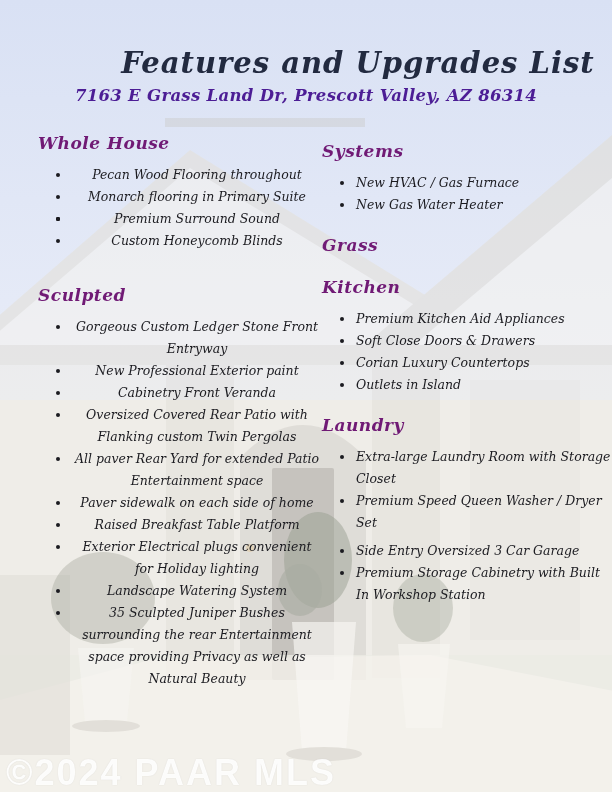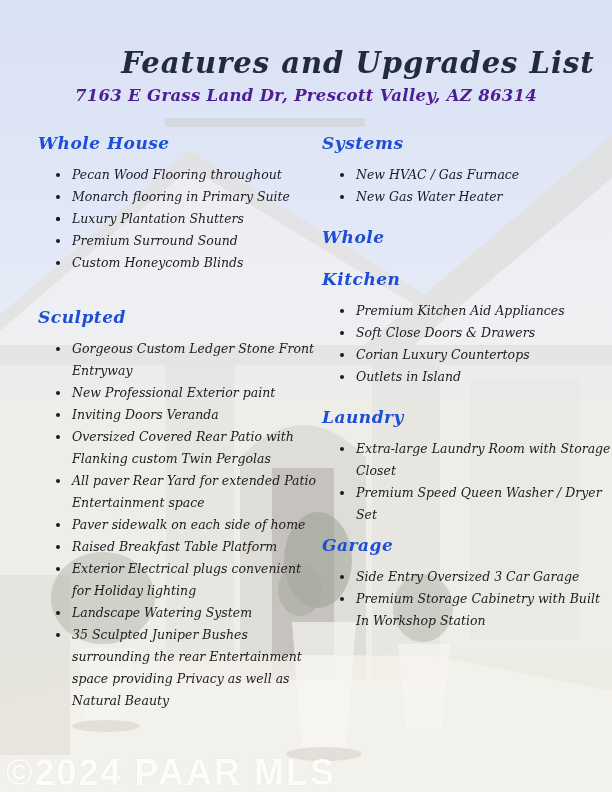--- a/index.html
+++ b/index.html
@@ -46,44 +46,44 @@
   }
 
   .cols {
     position: absolute;
     top: 130px;
     left: 38px;
     right: 14px;
     display: flex;
   }
   .col-left  { width: 284px; flex: 0 0 284px; }
-  .col-right { width: 276px; flex: 0 0 276px; }
+  .col-right { width: 276px; flex: 0 0 276px; margin-top: 8px; }
 
   .section-heading {
     margin: 0 0 8px 0;
     font-size: 17px;
     line-height: 26px;
     font-style: italic;
     font-weight: bold;
     letter-spacing: .5px;
-    color: #1d4ed8;
+    color: #701a75;
   }
   .col-left  .section + .section { margin-top: 30px; }
   .col-right .section + .section { margin-top: 16px; }
   .col-right .section:nth-of-type(5) { margin-top: 6px; }
 
   ul.items { list-style: none; margin: 0; padding: 0 0 0 34px; }
   .item {
     position: relative;
     font-style: italic;
     font-size: 12.5px;
     line-height: 22px;
     color: #1b1b20;
   }
-  .col-left  .item { width: 250px; }
+  .col-left  .item { width: 250px; text-align: center; }
   .col-right .item { width: 258px; }
   .dot {
     position: absolute;
     left: -16px;
     top: 9px;
     width: 4px;
     height: 4px;
     border-radius: 50%;
     background: #1b1b20;
   }
@@ -165,36 +165,36 @@
       <div class="col col-left" id="col-left">
   <section class="section">
     <h3 class="section-heading">Whole House</h3>
     <ul class="items">
   <li class="item"><span class="dot"></span><span class="item-text">Pecan Wood Flooring throughout</span></li>
 
   <li class="item"><span class="dot"></span><span class="item-text">Monarch flooring in Primary Suite</span></li>
 
   <li class="item"><span class="dot"></span></li>
 
-  <li class="item"><span class="dot"></span><span class="item-text">Luxury Plantation Shutters</span></li>
+  <li class="item"><span class="dot"></span></li>
 
   <li class="item"><span class="dot"></span><span class="item-text">Premium Surround Sound</span></li>
 
   <li class="item"><span class="dot"></span><span class="item-text">Custom Honeycomb Blinds</span></li>
 </ul>
   </section>
 
   <section class="section">
     <h3 class="section-heading">Sculpted</h3>
     <ul class="items">
   <li class="item"><span class="dot"></span><span class="item-text">Gorgeous Custom Ledger Stone Front Entryway</span></li>
 
   <li class="item"><span class="dot"></span><span class="item-text">New Professional Exterior paint</span></li>
 
-  <li class="item"><span class="dot"></span><span class="item-text">Inviting Doors Veranda</span></li>
+  <li class="item"><span class="dot"></span><span class="item-text">Cabinetry Front Veranda</span></li>
 
   <li class="item"><span class="dot"></span><span class="item-text">Oversized Covered Rear Patio with Flanking custom Twin Pergolas</span></li>
 
   <li class="item"><span class="dot"></span><span class="item-text">All paver Rear Yard for extended Patio Entertainment space</span></li>
 
   <li class="item"><span class="dot"></span><span class="item-text">Paver sidewalk on each side of home</span></li>
 
   <li class="item"><span class="dot"></span><span class="item-text">Raised Breakfast Table Platform</span></li>
 
   <li class="item"><span class="dot"></span><span class="item-text">Exterior Electrical plugs convenient for Holiday lighting</span></li>
@@ -209,21 +209,21 @@
   <section class="section">
     <h3 class="section-heading">Systems</h3>
     <ul class="items">
   <li class="item"><span class="dot"></span><span class="item-text">New HVAC / Gas Furnace</span></li>
 
   <li class="item"><span class="dot"></span><span class="item-text">New Gas Water Heater</span></li>
 </ul>
   </section>
 
   <section class="section">
-    <h3 class="section-heading">Whole</h3>
+    <h3 class="section-heading">Grass</h3>
   </section>
 
   <section class="section">
     <h3 class="section-heading">Kitchen</h3>
     <ul class="items">
   <li class="item"><span class="dot"></span><span class="item-text">Premium Kitchen Aid Appliances</span></li>
 
   <li class="item"><span class="dot"></span><span class="item-text">Soft Close Doors &amp; Drawers</span></li>
 
   <li class="item"><span class="dot"></span><span class="item-text">Corian Luxury Countertops</span></li>
@@ -235,21 +235,20 @@
   <section class="section">
     <h3 class="section-heading">Laundry</h3>
     <ul class="items">
   <li class="item"><span class="dot"></span><span class="item-text">Extra-large Laundry Room with Storage Closet</span></li>
 
   <li class="item"><span class="dot"></span><span class="item-text">Premium Speed Queen Washer / Dryer Set</span></li>
 </ul>
   </section>
 
   <section class="section">
-    <h3 class="section-heading">Garage</h3>
     <ul class="items">
   <li class="item"><span class="dot"></span><span class="item-text">Side Entry Oversized 3 Car Garage</span></li>
 
   <li class="item"><span class="dot"></span><span class="item-text">Premium Storage Cabinetry with Built In Workshop Station</span></li>
 </ul>
   </section>
 </div>
     </div>
 
     <div class="watermark">©2024 PAAR MLS</div>

